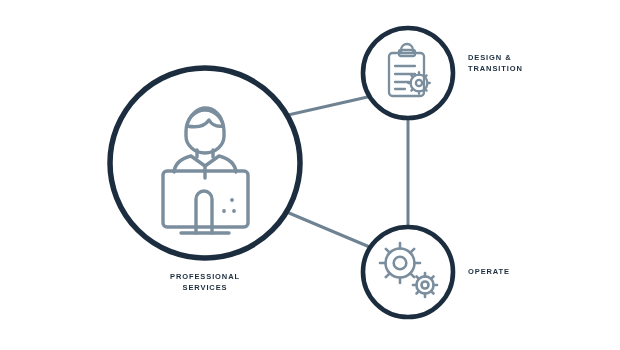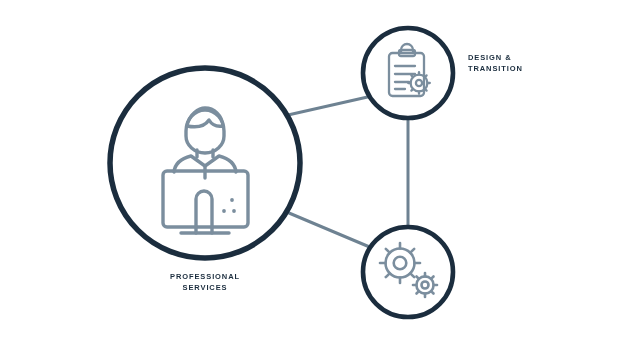--- a/index.html
+++ b/index.html
@@ -173,14 +173,15 @@
       </g>
     </g>
   </svg>
 
   <div id="label-design-transition" class="node-label">DESIGN &amp;
 TRANSITION</div>
 
   <div id="label-professional-services" class="node-label">PROFESSIONAL
 SERVICES</div>
 
+  <div id="label-operate" class="node-label">OPERATE</div>
 
 </div>
 
 </body></html>

